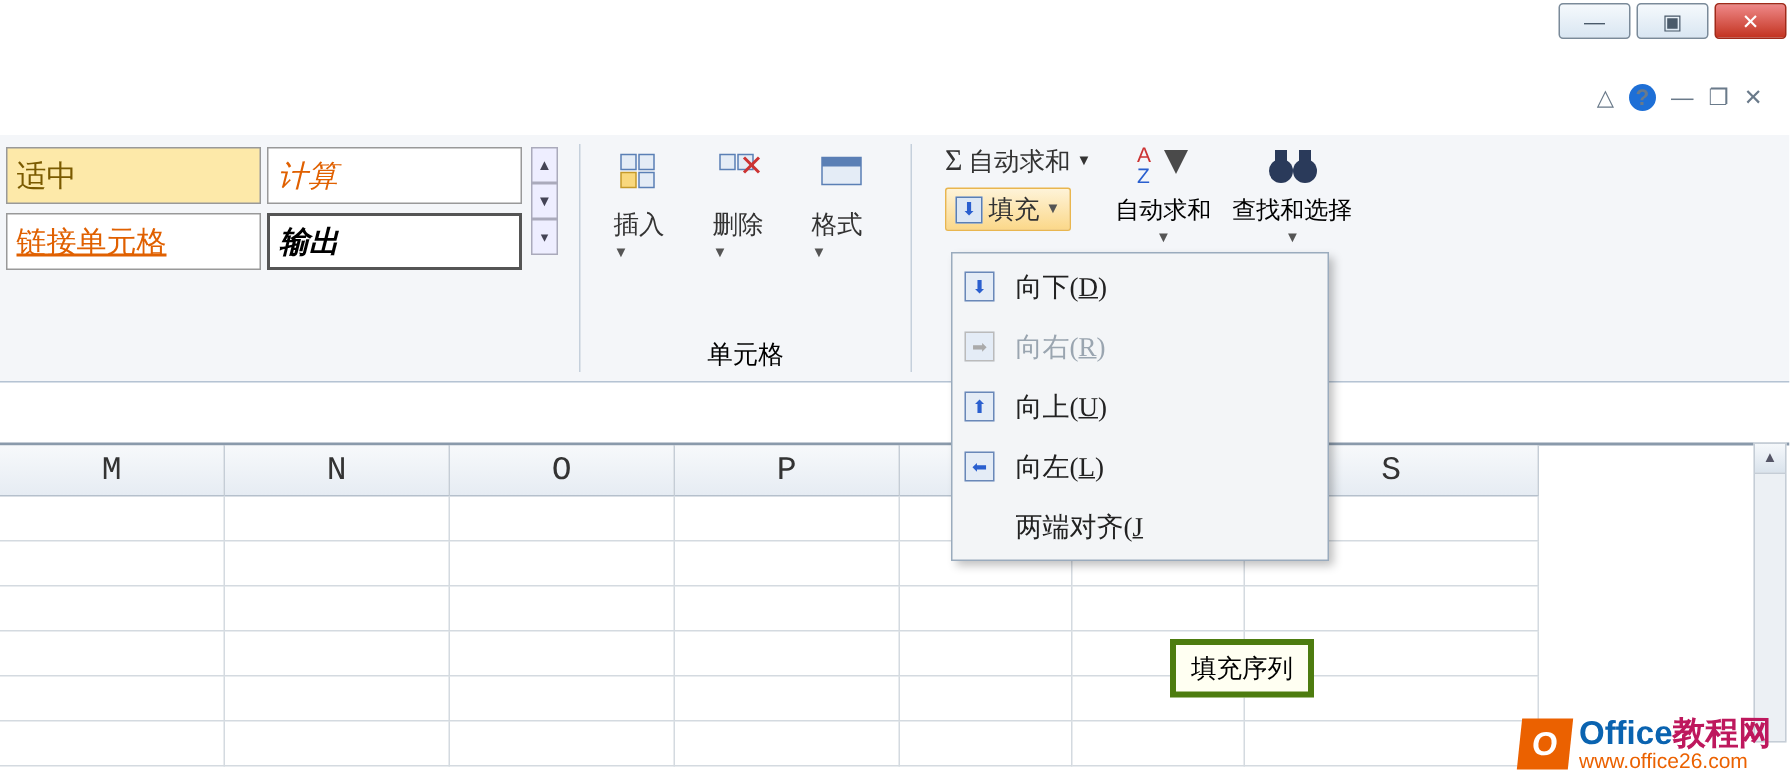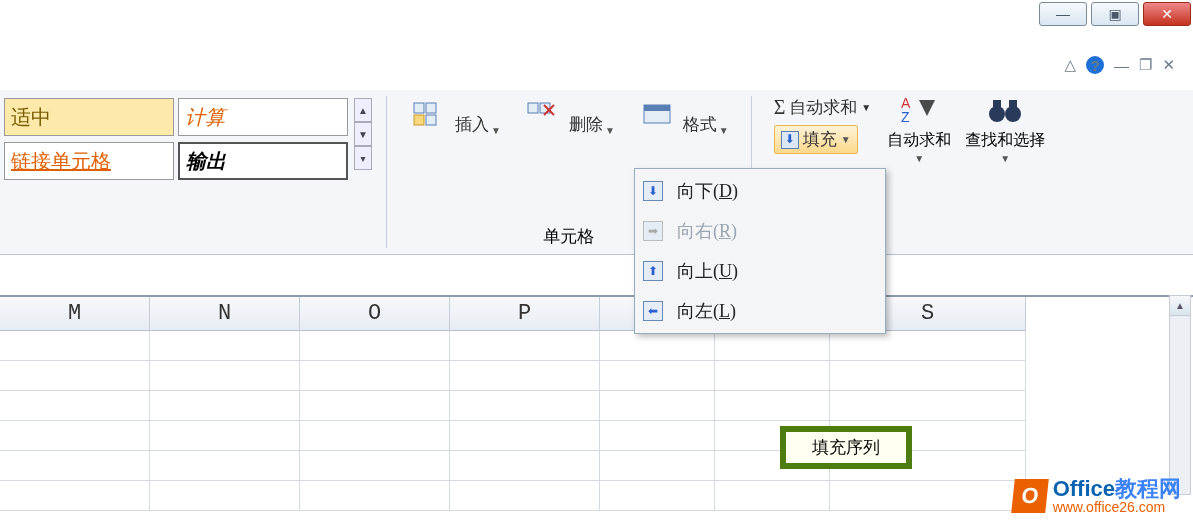--- a/index.html
+++ b/index.html
@@ -96,21 +96,21 @@
     .ribbon-sep { width: 1px; background: #c5d0dc; margin: 6px 10px; }
     
     .ribbon-group {
       display: flex;
       flex-direction: column;
       align-items: center;
       padding: 4px 8px 2px;
     }
     .group-items { display: flex; gap: 14px; }
     .big-btn {
-      display: flex; flex-direction: row; align-items: flex-end;
+      display: flex; flex-direction: column; align-items: flex-start;
       padding: 2px 4px; gap: 2px;
     }
     .big-btn .icon-box {
       width: 44px; height: 40px;
       display: flex; align-items: center; justify-content: center;
     }
     .big-btn .lbl { font-size: 17px; color: #333; font-family: SimSun;}
     .big-btn .drop { font-size: 10px; color: #555; }
     .group-label { font-size: 17px; color: #000000; margin-top: auto; padding-bottom: 4px; font-family: SimSun;}
     
@@ -175,22 +175,22 @@
       flex-shrink: 0;
     }
     .dd-icon.blank { border: none; background: transparent; }
     .dd-text u { text-decoration: underline; }
     
     .tooltip {
       position: absolute;
       top: 426px;
       left: 780px;
       background: #fffff2;
-      border: 6px solid #4d7c0f;
-      padding: 4px 26px;
+      border: 4px solid #4d7c0f;
+      padding: 4px 10px;
       font-size: 17px;
       z-index: 20;
       font-family: SimSun;
     }
     
     .sheet {
       position: absolute;
       top: 295px;
       left: 0;
       right: 0;
@@ -247,21 +247,21 @@
     }
     .wm-logo {
       width: 34px; height: 34px;
       background: #eb6100;
       display: flex; align-items: center; justify-content: center;
       color: #fff; font-weight: bold; font-size: 22px;
       transform: skewX(-6deg);
     }
     .wm-text { display: flex; flex-direction: column; line-height: 1.05;}
     .wm-text .l1 { color: #0a63b0; font-size: 22px; font-weight: bold;}
-    .wm-text .l1 .zh { color: #3b82f6; font-family: SimSun;}
+    .wm-text .l1 .zh { color: #be185d; font-family: SimSun;}
     .wm-text .l2 { color: #eb6100; font-size: 14px; }
   </style>
 </head>
 <body>
 
 <div class="window-controls">
   <div class="win-btn">—</div>
   <div class="win-btn">▣</div>
   <div class="win-btn close">✕</div>
 </div>
@@ -396,20 +396,24 @@
         <span class="arrow-blue">⬆</span>
       </div>
     <span class="dd-text"><span>向上(</span><u>U</u><span>)</span></span>
   </div>
   <div class="dropdown-item">
     <div class="dd-icon">
         <span class="arrow-blue">⬅</span>
       </div>
     <span class="dd-text"><span>向左(</span><u>L</u><span>)</span></span>
   </div>
+  <div class="dropdown-item">
+    <div class="dd-icon blank"></div>
+    <span class="dd-text"><span>两端对齐(</span><u>J</u><span></span></span>
+  </div>
 </div>
 
 <div class="tooltip">填充序列</div>
 
 <div class="sheet">
   <div class="col-headers" id="col-headers">
       <div class="col-header" style="width: 150px;">M</div>
       <div class="col-header" style="width: 150px;">N</div>
       <div class="col-header" style="width: 150px;">O</div>
       <div class="col-header" style="width: 150px;">P</div>

